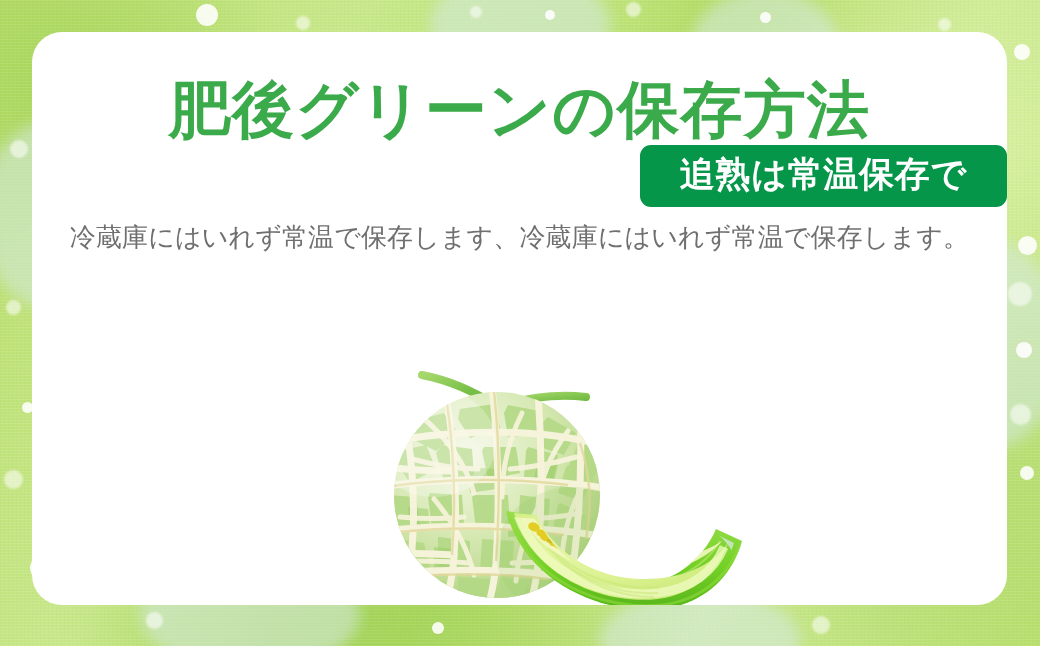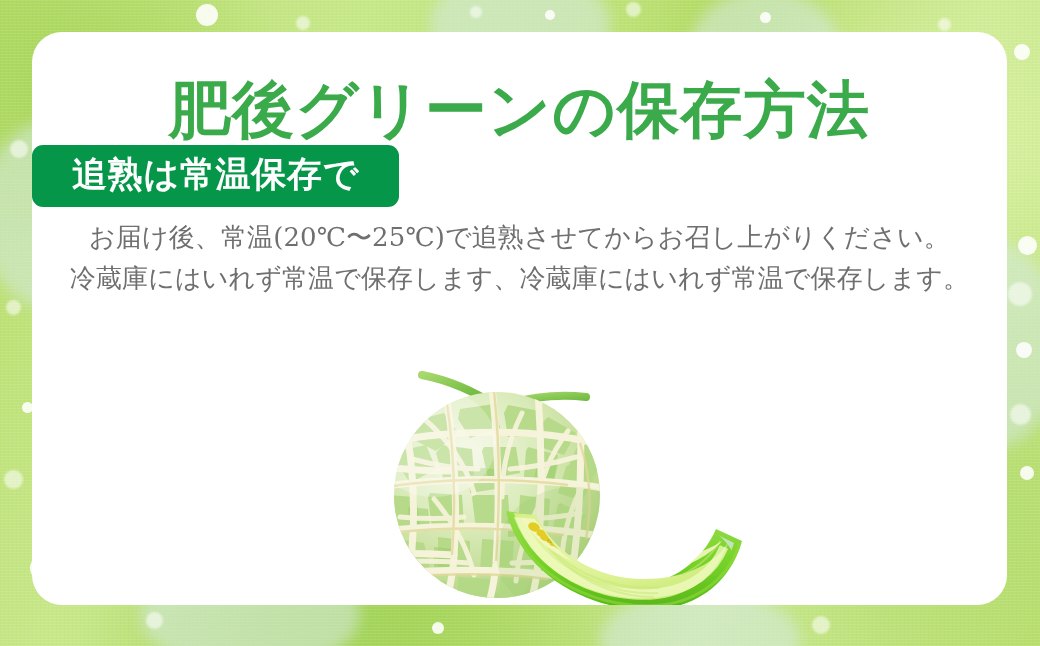--- a/index.html
+++ b/index.html
@@ -69,21 +69,21 @@
     font-size:62px;
     line-height:1.04;
     letter-spacing:.02em;
     color:#3aaa4a;
     white-space:nowrap;
   }
 
   
   #badge-wrap {
     position:absolute; top:113px; left:0; width:100%;
-    display:flex; justify-content:flex-start;
+    display:flex; justify-content:flex-end;
   }
   #badge {
     background:#05964a;
     color:#ffffff;
     border-radius:11px;
     padding:9px 40px 12px;
     font-family:"DejaVu Serif", serif;
     font-weight:bold;
     font-size:35px;
     line-height:1.16;
@@ -153,21 +153,20 @@
 
   <div id="card">
 
     <h1 id="title">肥後グリーンの保存方法</h1>
 
     <div id="badge-wrap">
       <div id="badge">追熟は常温保存で</div>
     </div>
 
     <div id="body-copy">
-      <p>お届け後、常温(20℃〜25℃)で追熟させてからお召し上がりください。</p>
       <p>冷蔵庫にはいれず常温で保存します、冷蔵庫にはいれず常温で保存します。</p>
     </div>
 
     <div id="melon-art">
       <svg viewBox="0 0 420 260" xmlns="http://www.w3.org/2000/svg" aria-hidden="true">
         <defs>
           <radialGradient id="rindG" cx="36%" cy="30%" r="78%">
             <stop offset="0%" stop-color="#f3f6e2"></stop>
             <stop offset="42%" stop-color="#dcecbd"></stop>
             <stop offset="78%" stop-color="#c2dd95"></stop>

